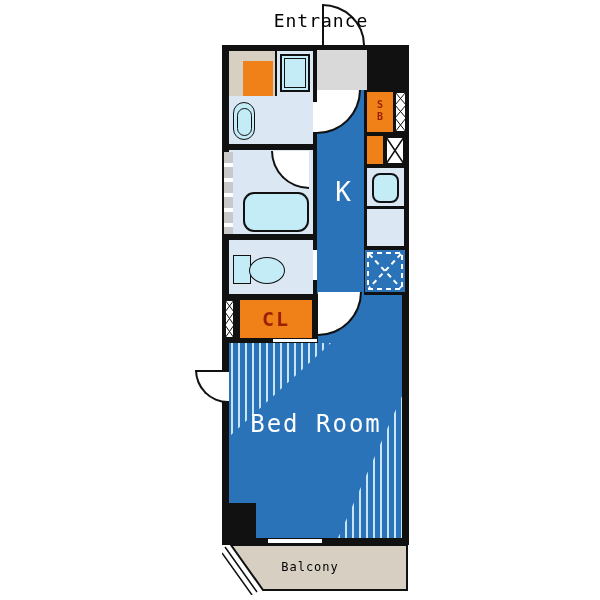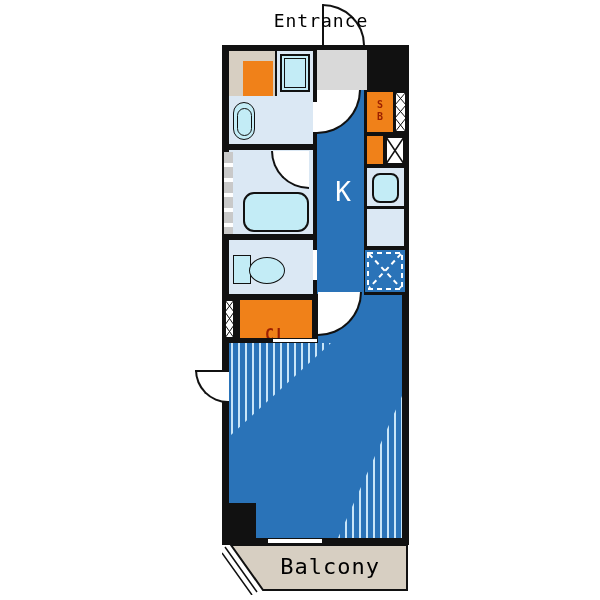--- a/index.html
+++ b/index.html
@@ -87,43 +87,44 @@
     <rect x="3" y="3" width="34" height="36" fill="none" stroke="#ffffff" stroke-width="2" stroke-dasharray="5 4"></rect>
     <path d="M4 4 L36 38 M36 4 L4 38" stroke="#ffffff" stroke-width="2" stroke-dasharray="5 4" fill="none"></path>
   </svg>
 
   <div class="abs blue" style="left:229px;top:295px;width:173px;height:243px;"></div>
 
   <div class="abs wall" style="left:229px;top:294px;width:89px;height:7px;"></div>
   <div class="abs wall" style="left:312px;top:294px;width:6px;height:49px;"></div>
   <div class="abs wall" style="left:229px;top:300px;width:11px;height:38px;"></div>
   <div class="abs orange" style="left:240px;top:300px;width:72px;height:38px;">
-    <div class="label-red" style="font-size:15px;line-height:38px;letter-spacing:2px;margin-top:16px;">CL</div>
+    <div class="label-red" style="font-size:20px;line-height:38px;letter-spacing:2px;">CL</div>
   </div>
   <svg class="abs" style="left:225px;top:300px;" width="9" height="38">
     <rect x="0.5" y="0.5" width="8" height="37" fill="#ffffff" stroke="var(--wall)" stroke-width="1"></rect>
     <path d="M0 0 L9 12 M9 0 L0 12 M0 12 L9 25 M9 12 L0 25 M0 25 L9 38 M9 25 L0 38" stroke="var(--wall)" stroke-width="1" fill="none"></path>
   </svg>
   <div class="abs wall" style="left:229px;top:338px;width:89px;height:5px;"></div>
   <div class="abs white" style="left:273px;top:339px;width:44px;height:3px;"></div>
 
   <div class="abs disc" style="left:318px;top:292px;width:44px;height:44px;border-right:2px solid var(--wall);border-bottom:2px solid var(--wall);border-bottom-right-radius:100% 100%;"></div>
 
   <div class="abs hatch" style="left:231px;top:343px;width:100px;height:92px;clip-path:polygon(0 0,100% 0,0 100%);"></div>
   <div class="abs hatch" style="left:338px;top:396px;width:64px;height:142px;clip-path:polygon(100% 0,100% 100%,0 100%);"></div>
 
+  <div class="abs label-white" style="left:240px;top:410px;width:152px;height:28px;font-size:24px;line-height:28px;letter-spacing:2px;">Bed Room</div>
 
   <div class="abs white" style="left:222px;top:372px;width:7px;height:29px;"></div>
   <div class="abs disc" style="left:195px;top:370px;width:33px;height:33px;border-top:2px solid var(--wall);border-left:2px solid var(--wall);border-bottom:2px solid var(--wall);border-bottom-left-radius:100% 100%;"></div>
 
   <div class="abs wall" style="left:224px;top:503px;width:32px;height:35px;"></div>
   <div class="abs white" style="left:268px;top:539px;width:54px;height:4px;"></div>
 
   <svg class="abs" style="left:222px;top:543px;" width="190" height="52">
     <polygon points="9,2 185,2 185,47 41,47" style="fill:var(--beige)" stroke="var(--wall)" stroke-width="2"></polygon>
     <path d="M3 4 L35 49 M0 10 L30 52" stroke="var(--wall)" stroke-width="1.5" fill="none"></path>
   </svg>
-  <div class="abs label" style="left:240px;top:556px;width:140px;height:22px;font-size:22px;line-height:22px;letter-spacing:1px;text-align:right;">Balcony</div>
+  <div class="abs label" style="left:240px;top:556px;width:140px;height:22px;font-size:12px;line-height:22px;letter-spacing:1px;">Balcony</div>
 
   <div class="abs" style="left:322px;top:4px;width:43px;height:41px;border-left:2px solid var(--wall);border-top:2px solid var(--wall);border-right:2px solid var(--wall);border-bottom:none;border-top-right-radius:100% 100%;box-sizing:border-box;"></div>
   <div class="abs label" style="left:251px;top:8px;width:140px;height:26px;font-size:18px;line-height:26px;letter-spacing:1px;">Entrance</div>
 
 </div>
 
 </body></html>

